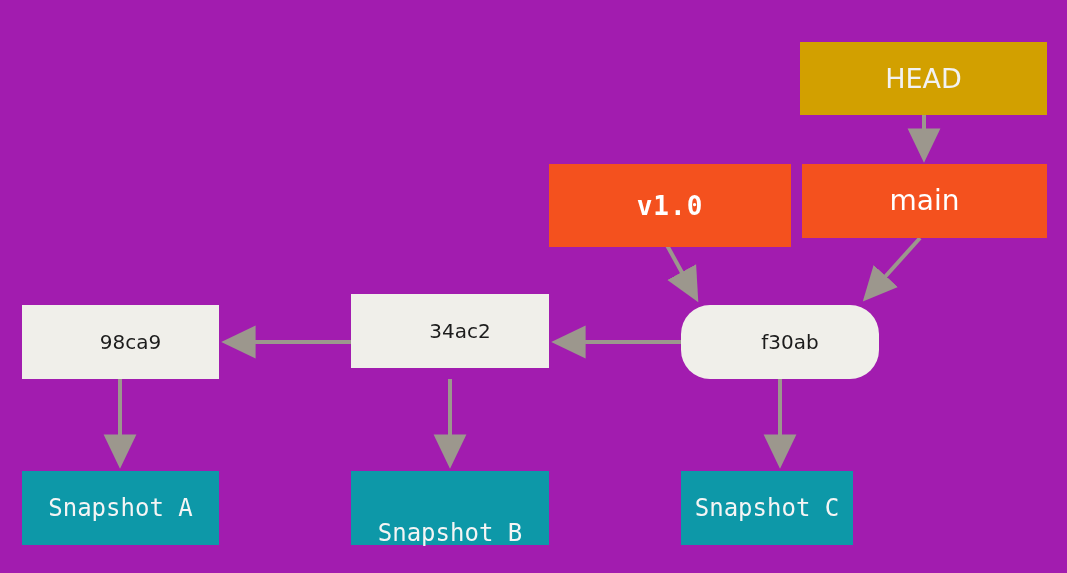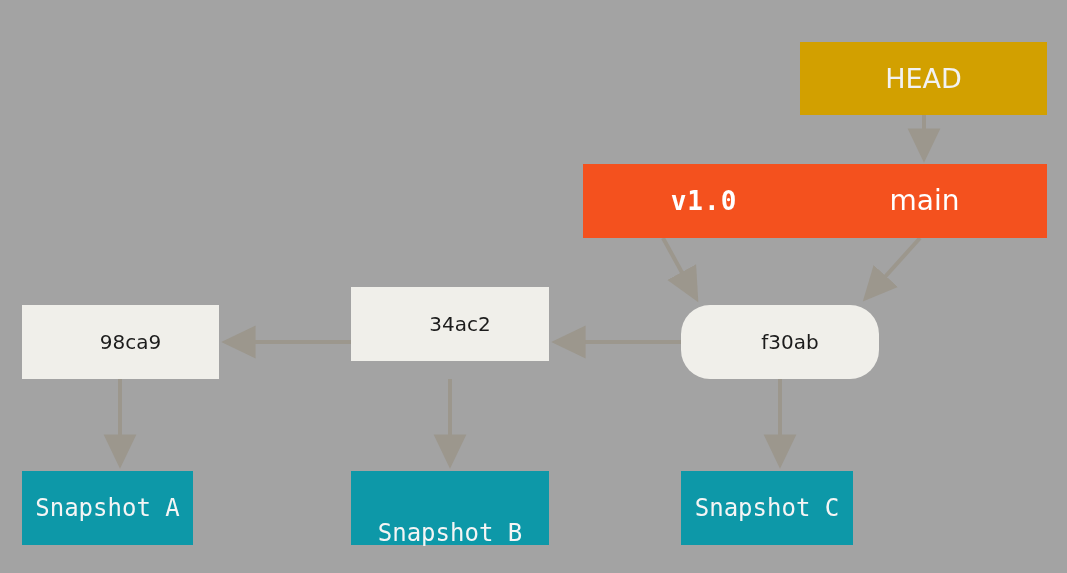--- a/index.html
+++ b/index.html
@@ -6,21 +6,21 @@
   html, body {
     margin: 0;
     padding: 0;
     background: #ffffff;
   }
 
   #canvas {
     position: relative;
     width: 1067px;
     height: 573px;
-    background: #a3a3a3;
+    background: #a21caf;
     overflow: hidden;
     font-family: "DejaVu Sans", sans-serif;
   }
 
   .node {
     position: absolute;
     box-sizing: border-box;
     display: flex;
     align-items: center;
     justify-content: center;
@@ -109,41 +109,41 @@
 
     <line x1="450" y1="379" x2="450" y2="464" stroke="#9c978d" stroke-width="4" marker-end="url(#ah)"></line>
 
     <line x1="780" y1="379" x2="780" y2="464" stroke="#9c978d" stroke-width="4" marker-end="url(#ah)"></line>
   </svg>
 
   <div class="node node-head" style="left:800px; top:42px; width:247px; height:73px;">
     <span>HEAD</span>
   </div>
 
-  <div class="node node-ref mono" style="left:549px; top:164px; width:242px; height:74px;margin-left:34px;">
+  <div class="node node-ref mono" style="left:549px; top:164px; width:242px; height:83px;">
     <span>v1.0</span>
   </div>
 
   <div class="node node-ref sans" style="left:802px; top:164px; width:245px; height:74px;text-align:center;">
     <span>main</span>
   </div>
 
   <div class="node node-commit" style="left:22px; top:305px; width:197px; height:74px;">
     <span>98ca9</span>
   </div>
 
-  <div class="node node-commit" style="left:351px; top:287px; width:198px; height:74px;">
+  <div class="node node-commit" style="left:351px; top:294px; width:198px; height:74px;">
     <span>34ac2</span>
   </div>
 
   <div class="node node-commit" style="left:681px; top:305px; width:198px; height:74px;border-radius:29px;">
     <span>f30ab</span>
   </div>
 
-  <div class="node node-snapshot" style="left:22px; top:471px; width:171px; height:74px;">
+  <div class="node node-snapshot" style="left:22px; top:471px; width:197px; height:74px;">
     <span>Snapshot A</span>
   </div>
 
   <div class="node node-snapshot" style="left:351px; top:471px; width:198px; height:74px;align-items:flex-end;">
     <span>Snapshot B</span>
   </div>
 
   <div class="node node-snapshot" style="left:681px; top:471px; width:172px; height:74px;">
     <span>Snapshot C</span>
   </div>

